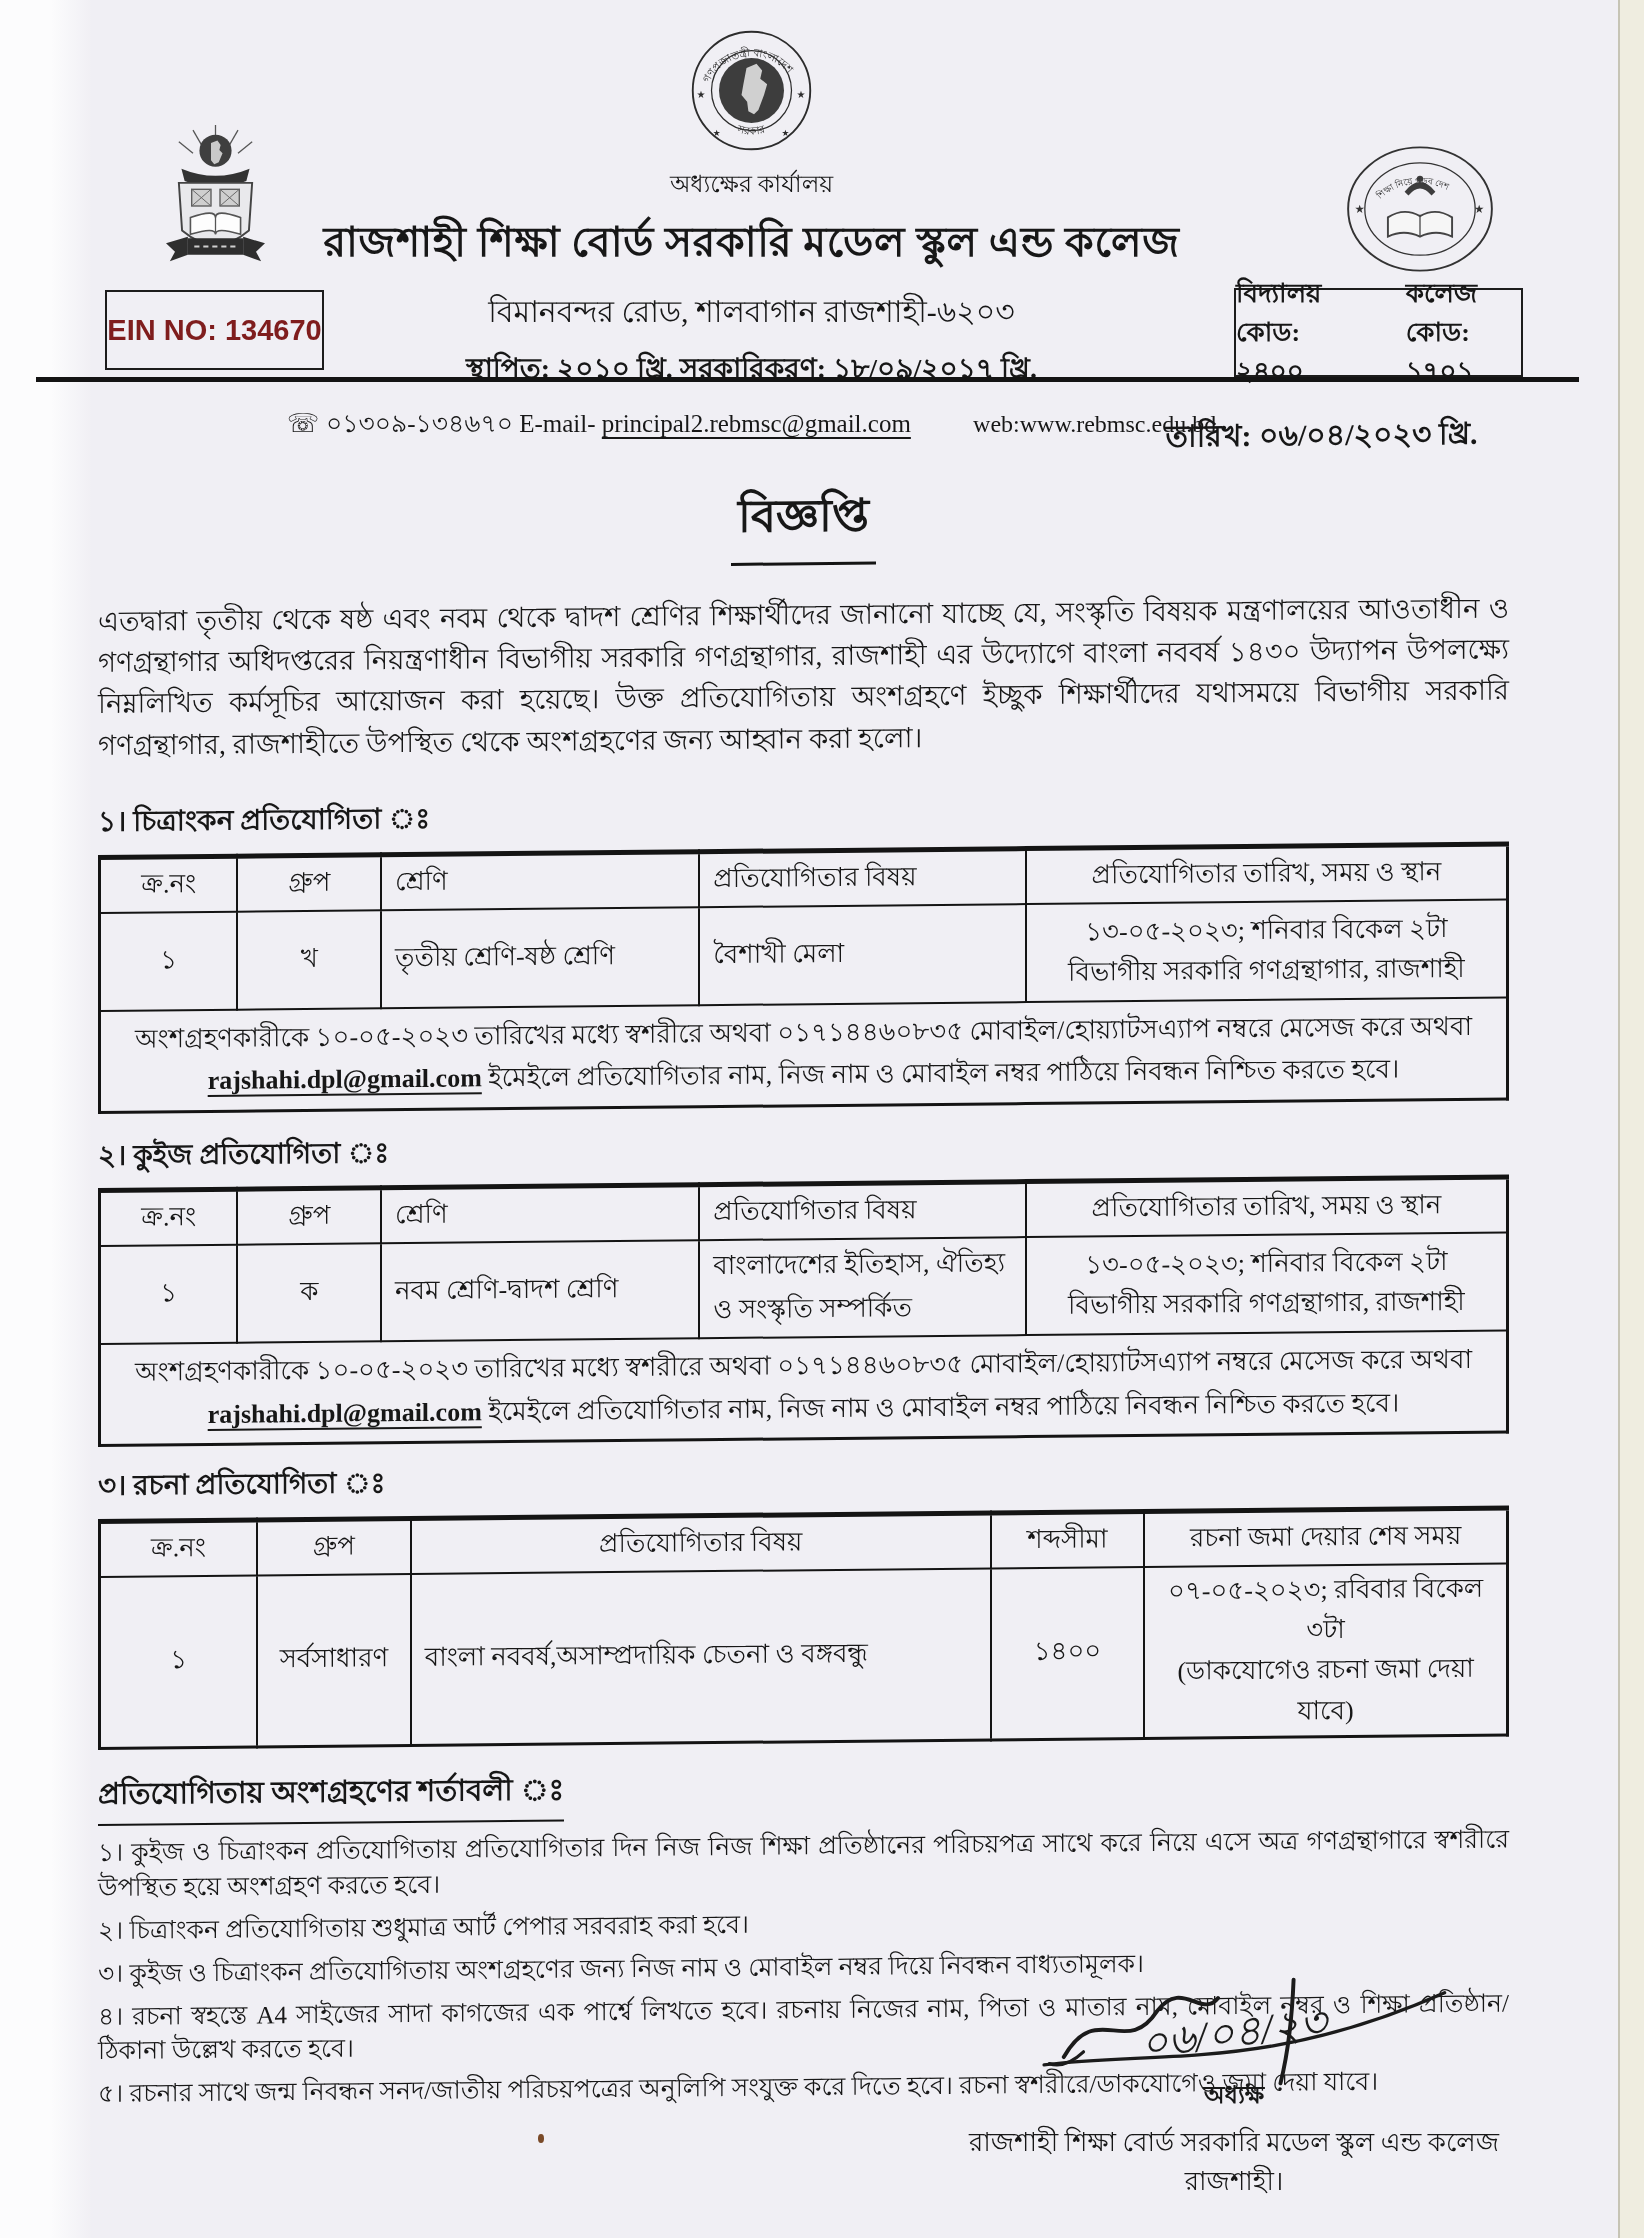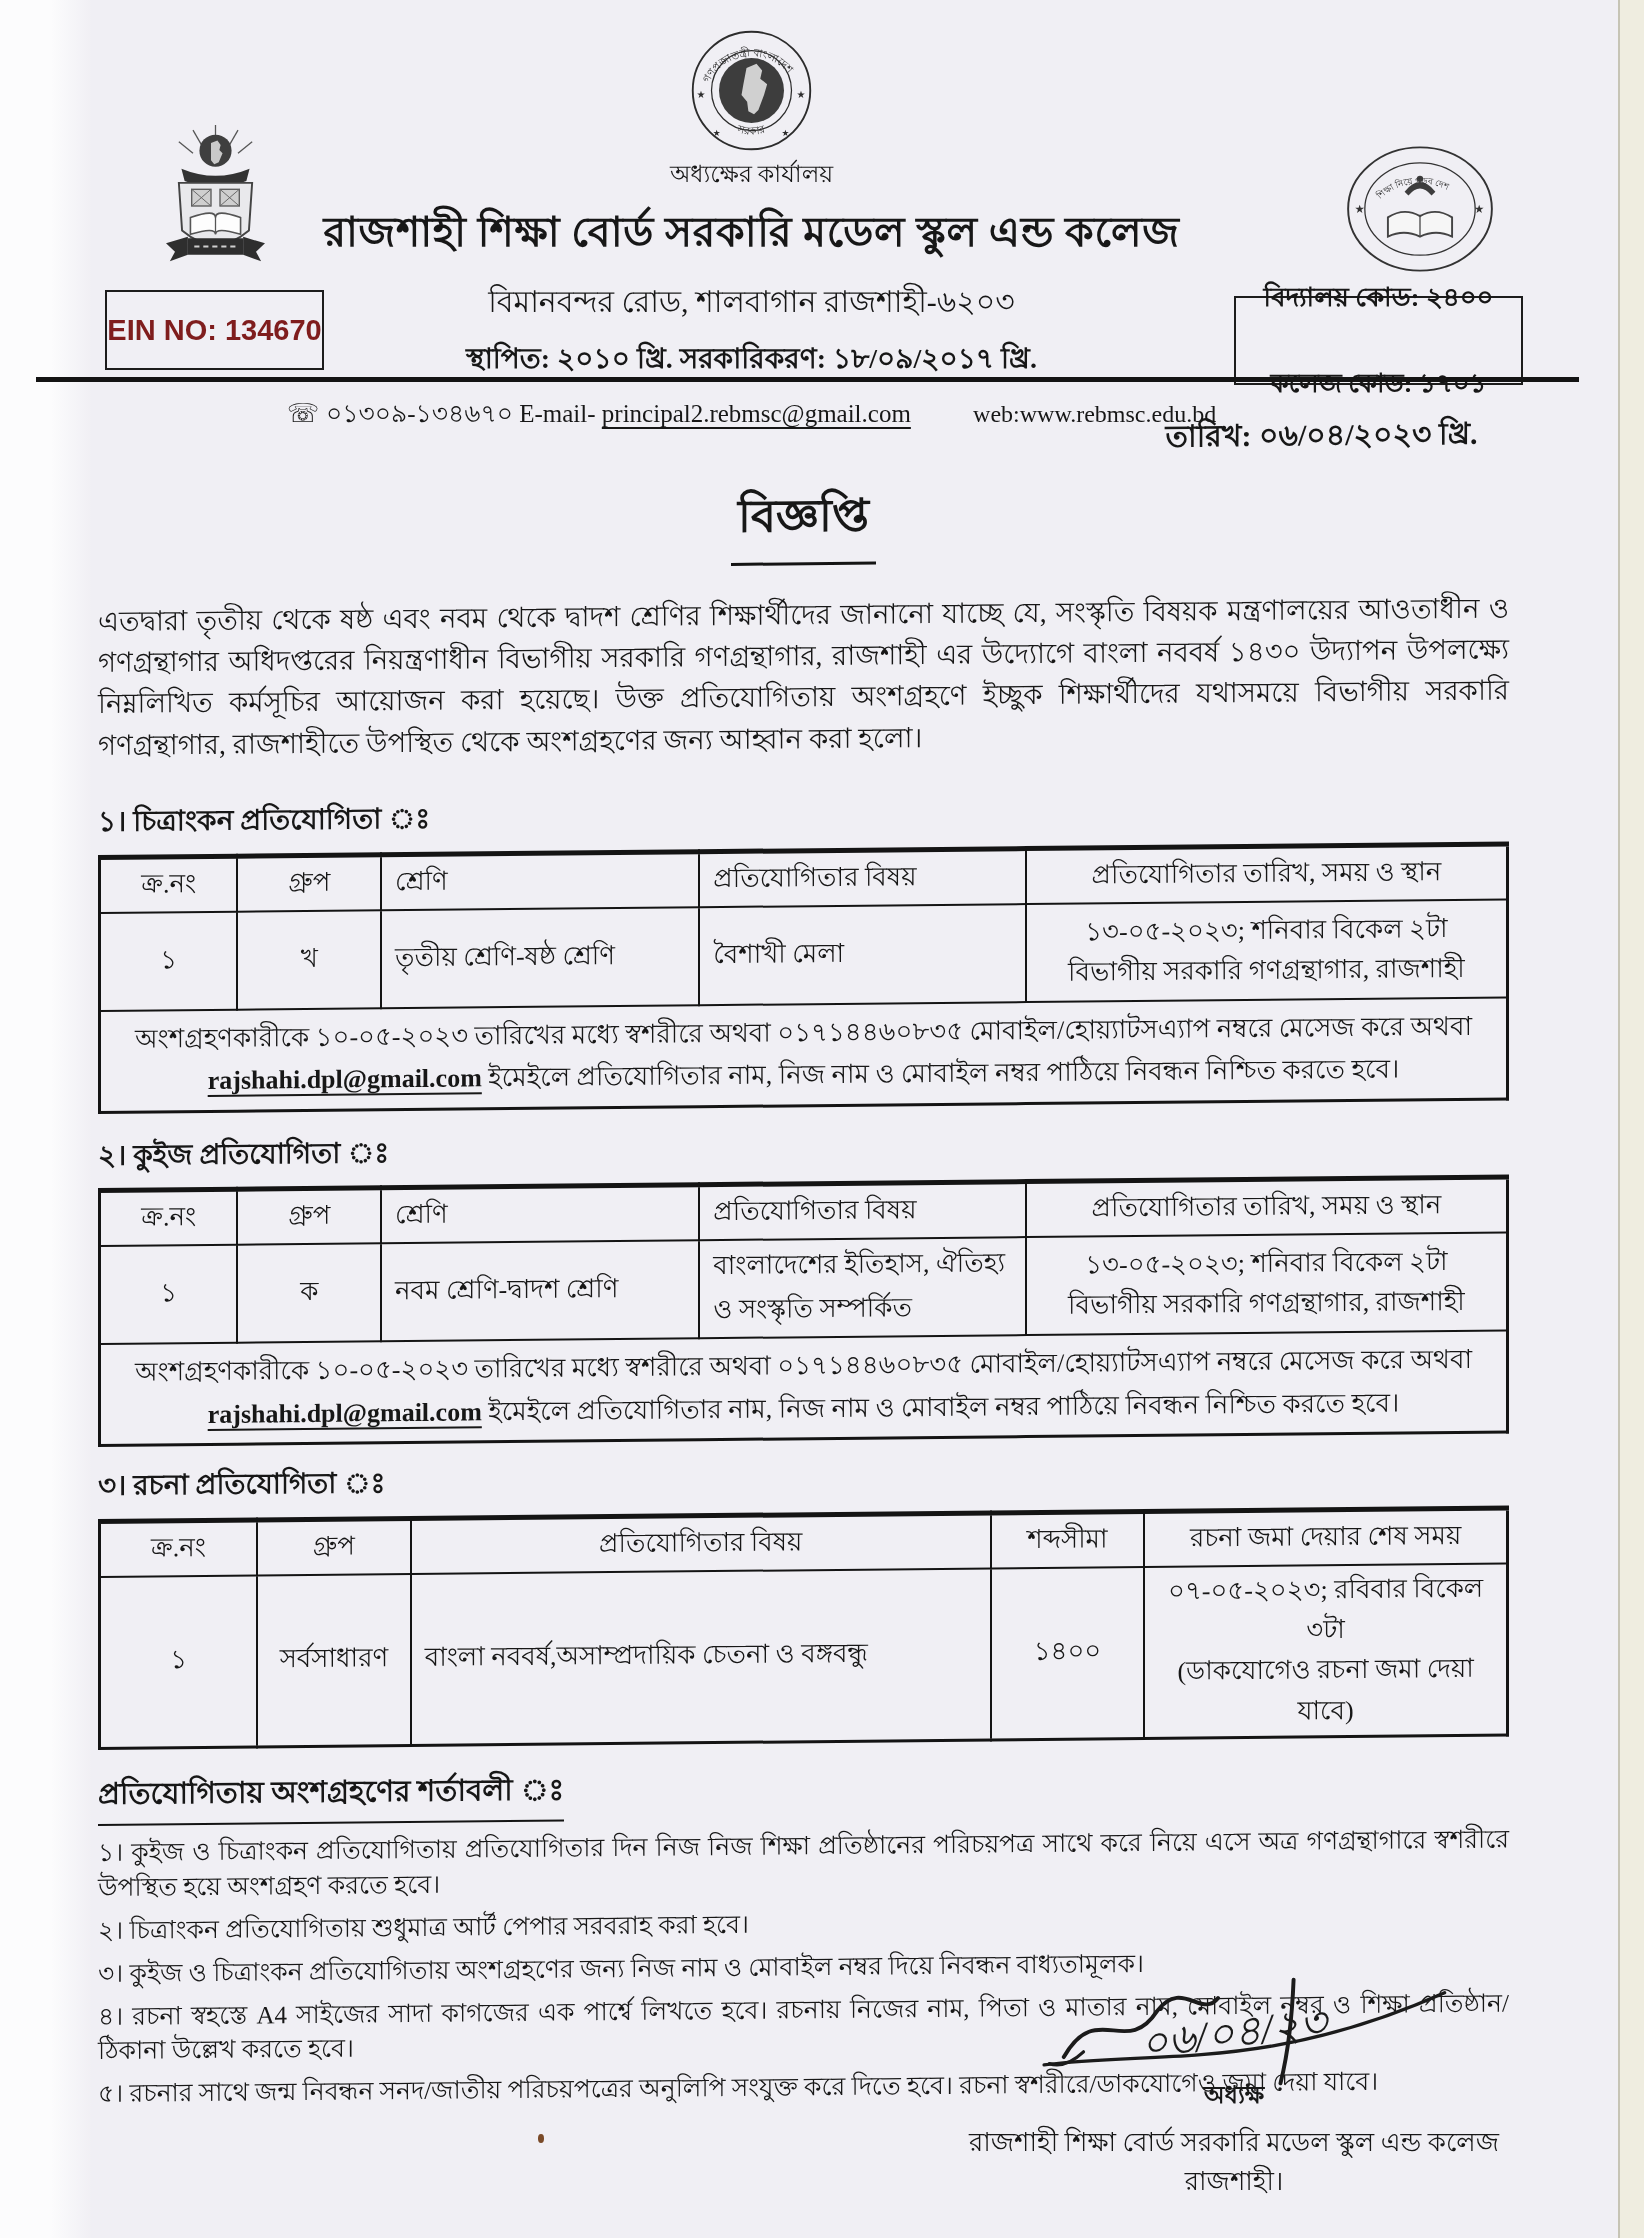--- a/index.html
+++ b/index.html
@@ -10,35 +10,35 @@
   }
   .left-strip{position:absolute;left:0;top:0;width:92px;height:100%;
     background:linear-gradient(to right,#fcfcfd 55%,rgba(252,252,253,0));}
   .right-strip{position:absolute;right:0;top:0;width:25px;height:100%;
     background:#efede0;border-left:2px solid #c6c4b5;}
   .speck{position:absolute;border-radius:50%;}
 
   
   .header-center{position:absolute;left:282px;top:27.6px;width:939px;text-align:center;}
   .gov-seal{display:block;margin:0 auto;}
-  .office{font-size:23.6px;margin-top:3px;}
+  .office{font-size:23.6px;margin-top:13px;}
   .school{font-size:41px;font-weight:bold;letter-spacing:0.7px;margin-top:5.3px;}
   .addr{font-size:30px;margin-top:9.2px;}
   .est{font-size:28px;font-weight:600;margin-top:7.9px;}
   .contact{font-size:25px;margin-top:10.5px;white-space:nowrap;}
   .contact .phone-icon{font-family:"DejaVu Sans",sans-serif;font-size:26px;margin-right:6.6px;}
   .contact .email{text-decoration:underline;text-underline-offset:5.3px;font-family:Liberation Serif, serif;}
   .contact .web{margin-left:56px;font-family:Liberation Serif, serif;font-size:24px;}
   .crest{position:absolute;left:148px;top:118px;}
   .ein-box{position:absolute;left:105px;top:290px;width:215px;height:76px;
     border:2.6px solid #1c1c1c;display:flex;align-items:center;justify-content:center;
     font-family:"Liberation Sans",sans-serif;font-weight:bold;font-size:29px;color:#7f1d1d;}
   .seal2{position:absolute;left:1343px;top:140px;}
-  .codes-box{position:absolute;left:1234px;top:296px;width:285px;height:85px;
-    border:2.6px solid #1c1c1c;display:flex;flex-direction:column;align-items:center;
+  .codes-box{position:absolute;left:1234px;top:288px;width:285px;height:85px;
+    border:2.6px solid #1c1c1c;display:flex;align-items:center;
     justify-content:center;font-size:26px;font-weight:600;line-height:1.5;gap:47px;}
   .top-rule{position:absolute;left:36px;top:377px;width:1543px;height:5.3px;background:#141414;}
 
   
   .main{position:absolute;left:98px;top:394px;width:1411px;
     transform:skewY(-0.55deg);transform-origin:0 0;}
   .date-line{text-align:right;margin:29px 31.5px 0 0;font-size:30px;font-weight:600;}
   .title-wrap{text-align:center;margin-top:14.4px;}
   .notice-title{display:inline-block;font-size:45px;font-weight:bold;
     border-bottom:3.9px solid #141414;padding:0 6.6px 5.3px;}

